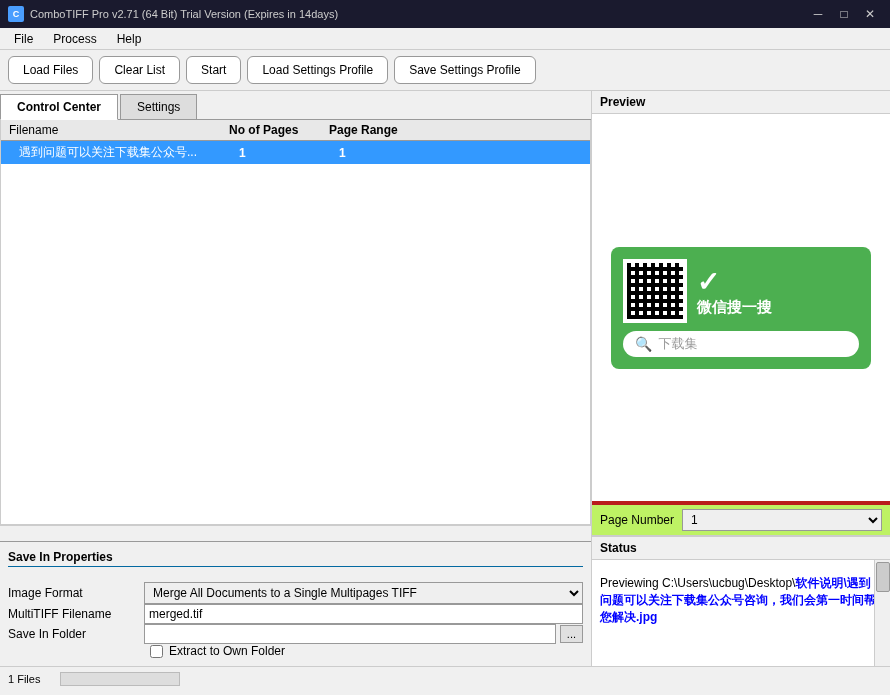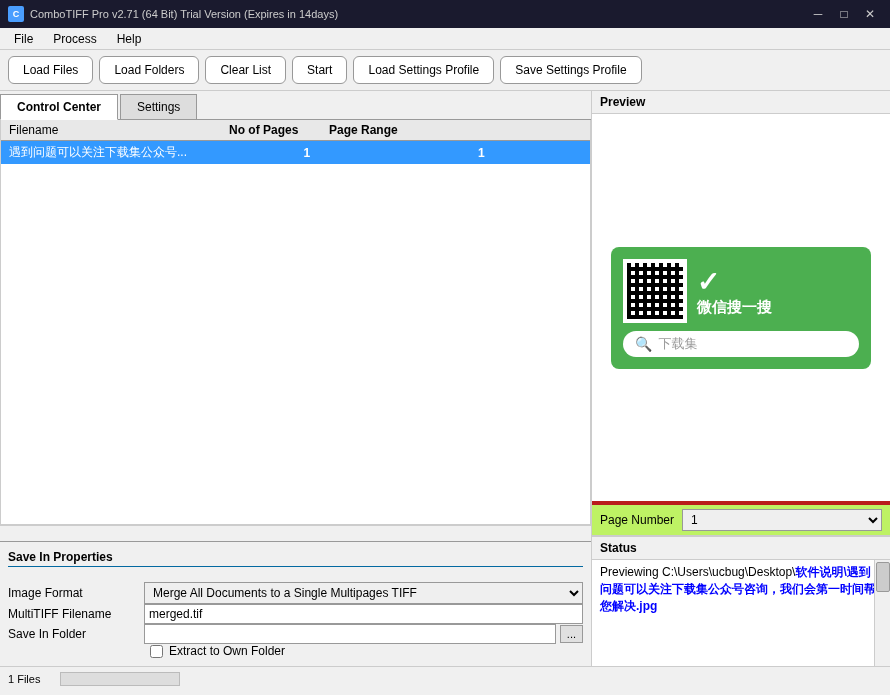--- a/index.html
+++ b/index.html
@@ -129,24 +129,23 @@
       position: sticky;
       top: 0;
     }
     .col-filename { width: 220px; padding: 0 8px; font-weight: normal; font-size: 12px; }
     .col-pages { width: 100px; padding: 0 8px; font-weight: bold; font-size: 12px; }
     .col-range { width: 120px; padding: 0 8px; font-weight: bold; font-size: 12px; }
 
     .file-row {
       display: flex;
       align-items: center;
-      padding: 3px 0;
+      padding: 3px 10px;
       background: #3399ff;
       color: white;
-      justify-content: space-between;
     }
     .file-row .col-filename { color: white; font-size: 12px; overflow: hidden; text-overflow: ellipsis; white-space: nowrap; }
     .file-row .col-pages { color: white; font-size: 12px; }
     .file-row .col-range { color: white; font-size: 12px; }
 
     
     #hscroll-area {
       height: 16px;
       background: #f0f0f0;
       border-top: 1px solid #ccc;
@@ -325,21 +324,21 @@
       background: #f0f0f0;
       padding: 4px 8px;
       font-weight: bold;
       font-size: 12px;
       border-bottom: 1px solid #ccc;
       border-top: 1px solid #ccc;
     }
     #status-content {
       flex: 1;
       background: white;
-      padding: 4px 8px;
+      padding: 15px 8px;
       font-size: 12px;
       overflow: auto;
       position: relative;
     }
     #status-scroll {
       position: absolute;
       right: 0;
       top: 0;
       width: 16px;
       height: 100%;
@@ -386,21 +385,20 @@
 </div>
 
 <div id="menu-bar">
   <div class="menu-item">File</div>
   <div class="menu-item">Process</div>
   <div class="menu-item">Help</div>
 </div>
 
 <div id="toolbar">
   <button class="toolbar-btn">Load Files</button>
-  <button class="toolbar-btn">Load Folders</button>
   <button class="toolbar-btn">Clear List</button>
   <button class="toolbar-btn">Start</button>
   <button class="toolbar-btn">Load Settings Profile</button>
   <button class="toolbar-btn">Save Settings Profile</button>
 </div>
 
 <div id="main">
 
   <div id="left-panel">
 

